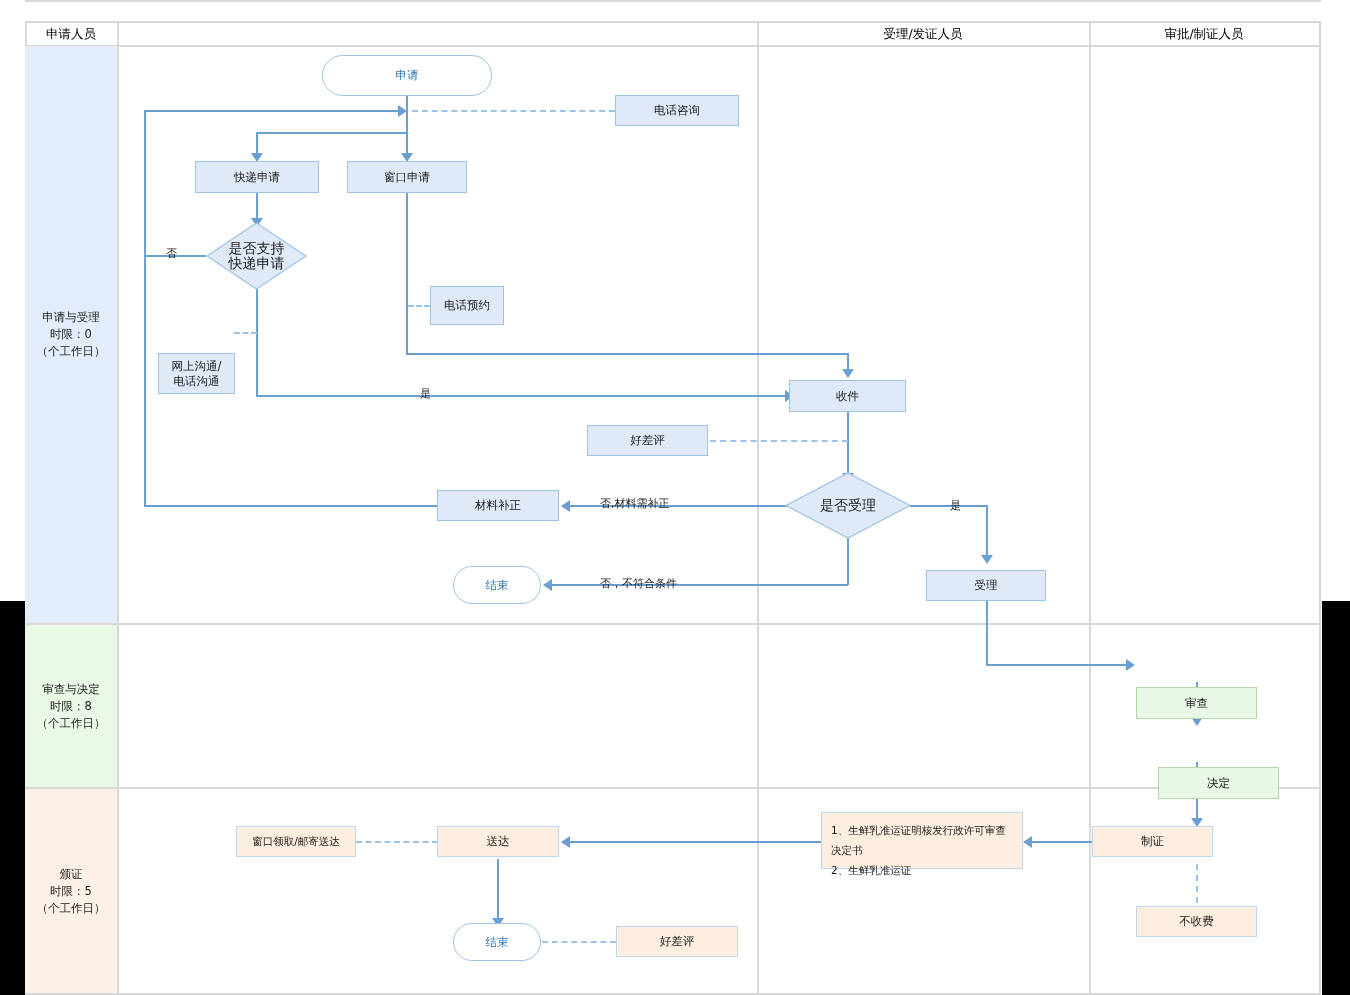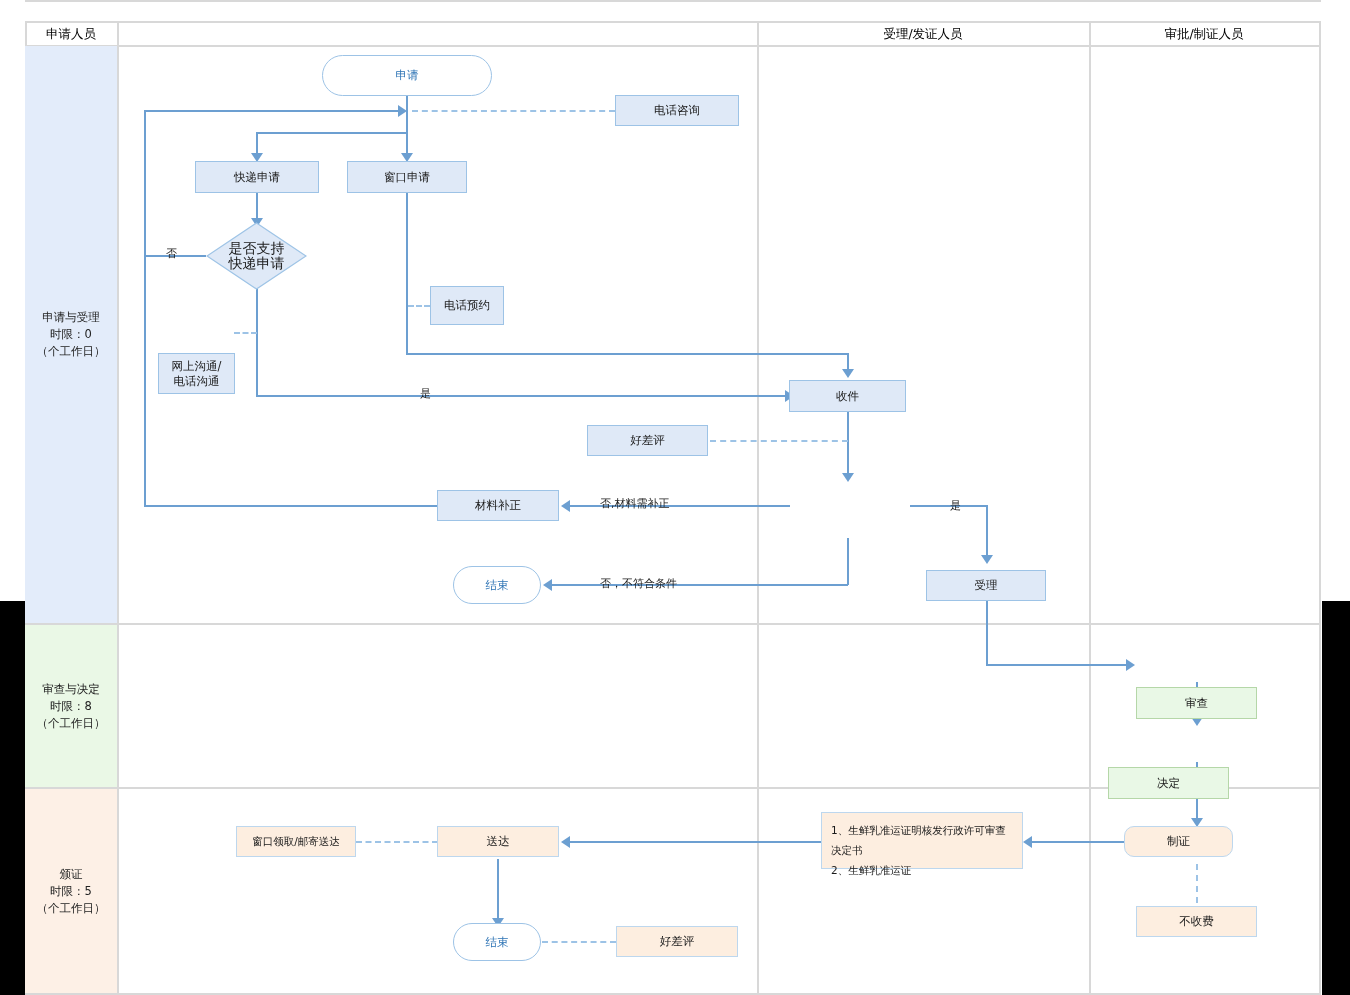--- a/index.html
+++ b/index.html
@@ -209,29 +209,35 @@
   <div class="node" style="left:158px;top:313px;width:77px;height:41px;margin-top:40px;">网上沟通/
 电话沟通</div>
   <div class="node" style="left:430px;top:286px;width:74px;height:39px;">电话预约</div>
 
   <div class="node" style="left:789px;top:380px;width:117px;height:32px;">收件</div>
 
   <div class="node" style="left:587px;top:425px;width:121px;height:31px;">好差评</div>
 
   <div class="node" style="left:437px;top:490px;width:122px;height:31px;">材料补正</div>
 
+  <div class="diamond" style="left:785px;top:472px;width:126px;height:67px;">
+    <svg width="126" height="67" viewBox="0 0 126 67">
+      <polygon points="63,1 125,33.5 63,66 1,33.5" fill="#dfe9f7" stroke="#9dc3e6" stroke-width="1.2"></polygon>
+    </svg>
+    <div class="dtext">是否受理</div>
+  </div>
 
   <div class="node terminator" style="left:453px;top:566px;width:88px;height:38px;">结束</div>
 
   <div class="node" style="left:926px;top:570px;width:120px;height:31px;">受理</div>
 
   <div class="node green" style="left:1136px;top:650px;width:121px;height:32px;">审查</div>
-  <div class="node green" style="left:1108px;top:730px;width:121px;height:32px;">决定</div>
-
-  <div class="node peach" style="left:1124px;top:826px;width:109px;height:31px;border-radius:10px;">制证</div>
+  <div class="node green" style="left:1158px;top:730px;width:121px;height:32px;">决定</div>
+
+  <div class="node peach" style="left:1092px;top:826px;width:121px;height:31px;">制证</div>
   <div class="node peach" style="left:1136px;top:906px;width:121px;height:31px;">不收费</div>
 
   <div class="node listbox" style="left:821px;top:812px;width:202px;height:57px;font-size:10.5px;">1、生鲜乳准运证明核发行政许可审查决定书
 2、生鲜乳准运证</div>
 
   <div class="node peach" style="left:437px;top:826px;width:122px;height:31px;">送达</div>
   <div class="node peach" style="left:236px;top:826px;width:120px;height:31px;font-size:10.5px;">窗口领取/邮寄送达</div>
 
   <div class="node terminator" style="left:453px;top:923px;width:88px;height:38px;">结束</div>
   <div class="node peach" style="left:616px;top:926px;width:122px;height:31px;">好差评</div>

